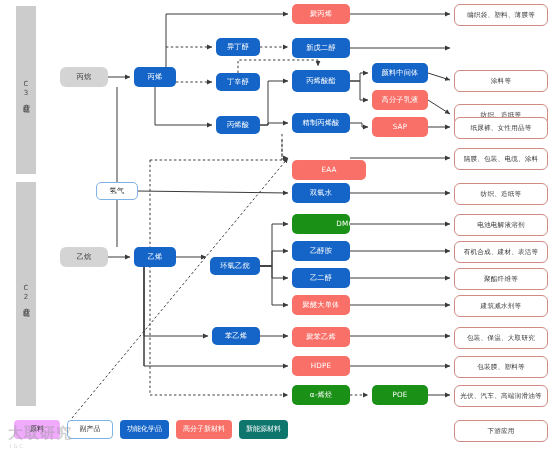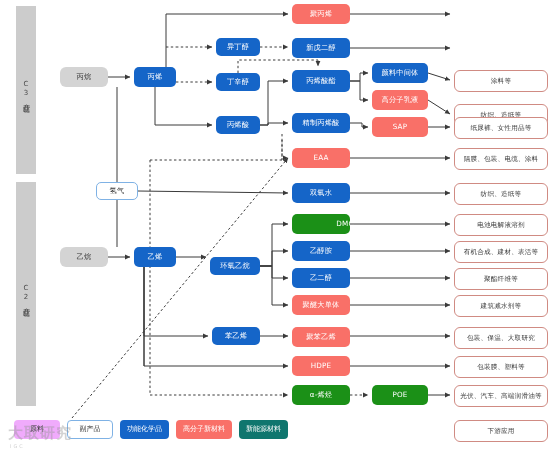--- a/index.html
+++ b/index.html
@@ -206,35 +206,36 @@
   <div class="node n-blue" style="left:216px; top:38px;  width:44px; height:18px;">异丁醇</div>
   <div class="node n-blue" style="left:216px; top:73px;  width:44px; height:18px;">丁辛醇</div>
   <div class="node n-blue" style="left:216px; top:116px; width:44px; height:18px;">丙烯酸</div>
   <div class="node n-blue" style="left:210px; top:257px; width:50px; height:18px;">环氧乙烷</div>
   <div class="node n-blue" style="left:212px; top:327px; width:48px; height:18px;">苯乙烯</div>
 
   <div class="node n-red" style="left:292px; top:4px;   width:58px; height:20px;">聚丙烯</div>
   <div class="node n-blue" style="left:292px; top:38px; width:58px; height:20px;">新戊二醇</div>
   <div class="node n-blue" style="left:292px; top:70px;  width:58px; height:22px;">丙烯酸酯</div>
   <div class="node n-blue" style="left:292px; top:113px; width:58px; height:20px;">精制丙烯酸</div>
-  <div class="node n-red" style="left:292px; top:148px; width:58px; height:20px;">EAA</div>
+  <div class="node n-red" style="left:292px; top:160px; width:74px; height:20px;">EAA</div>
   <div class="node n-blue" style="left:292px; top:183px; width:58px; height:20px;">双氧水</div>
   <div class="node n-green" style="left:292px; top:214px; width:58px; height:20px;padding-left:48px;">DMC</div>
   <div class="node n-blue" style="left:292px; top:241px; width:58px; height:20px;">乙醇胺</div>
   <div class="node n-blue" style="left:292px; top:268px; width:58px; height:20px;">乙二醇</div>
   <div class="node n-red" style="left:292px; top:295px; width:58px; height:20px;">聚醚大单体</div>
   <div class="node n-red" style="left:292px; top:327px; width:58px; height:20px;">聚苯乙烯</div>
   <div class="node n-red" style="left:292px; top:356px; width:58px; height:20px;">HDPE</div>
   <div class="node n-green" style="left:292px; top:385px; width:58px; height:20px;">α-烯烃</div>
 
   <div class="node n-blue" style="left:372px; top:63px;  width:56px; height:20px;">颜料中间体</div>
   <div class="node n-red" style="left:372px; top:90px;  width:56px; height:20px;">高分子乳液</div>
   <div class="node n-red" style="left:372px; top:117px; width:56px; height:20px;">SAP</div>
   <div class="node n-green" style="left:372px; top:385px; width:56px; height:20px;">POE</div>
 
+  <div class="node n-out" style="left:454px; top:4px;   width:94px; height:22px;">编织袋、塑料、薄膜等</div>
   <div class="node n-out" style="left:454px; top:70px;  width:94px; height:22px;">涂料等</div>
   <div class="node n-out" style="left:454px; top:104px; width:94px; height:22px;">纺织、造纸等</div>
   <div class="node n-out" style="left:454px; top:117px; width:94px; height:22px;">纸尿裤、女性用品等</div>
   <div class="node n-out" style="left:454px; top:148px; width:94px; height:22px;">隔膜、包装、电缆、涂料</div>
   <div class="node n-out" style="left:454px; top:183px; width:94px; height:22px;">纺织、造纸等</div>
   <div class="node n-out" style="left:454px; top:214px; width:94px; height:22px;">电池电解液溶剂</div>
   <div class="node n-out" style="left:454px; top:241px; width:94px; height:22px;">有机合成、建材、表活等</div>
   <div class="node n-out" style="left:454px; top:268px; width:94px; height:22px;">聚酯纤维等</div>
   <div class="node n-out" style="left:454px; top:295px; width:94px; height:22px;">建筑减水剂等</div>
   <div class="node n-out" style="left:454px; top:327px; width:94px; height:22px;">包装、保温、大取研究</div>

